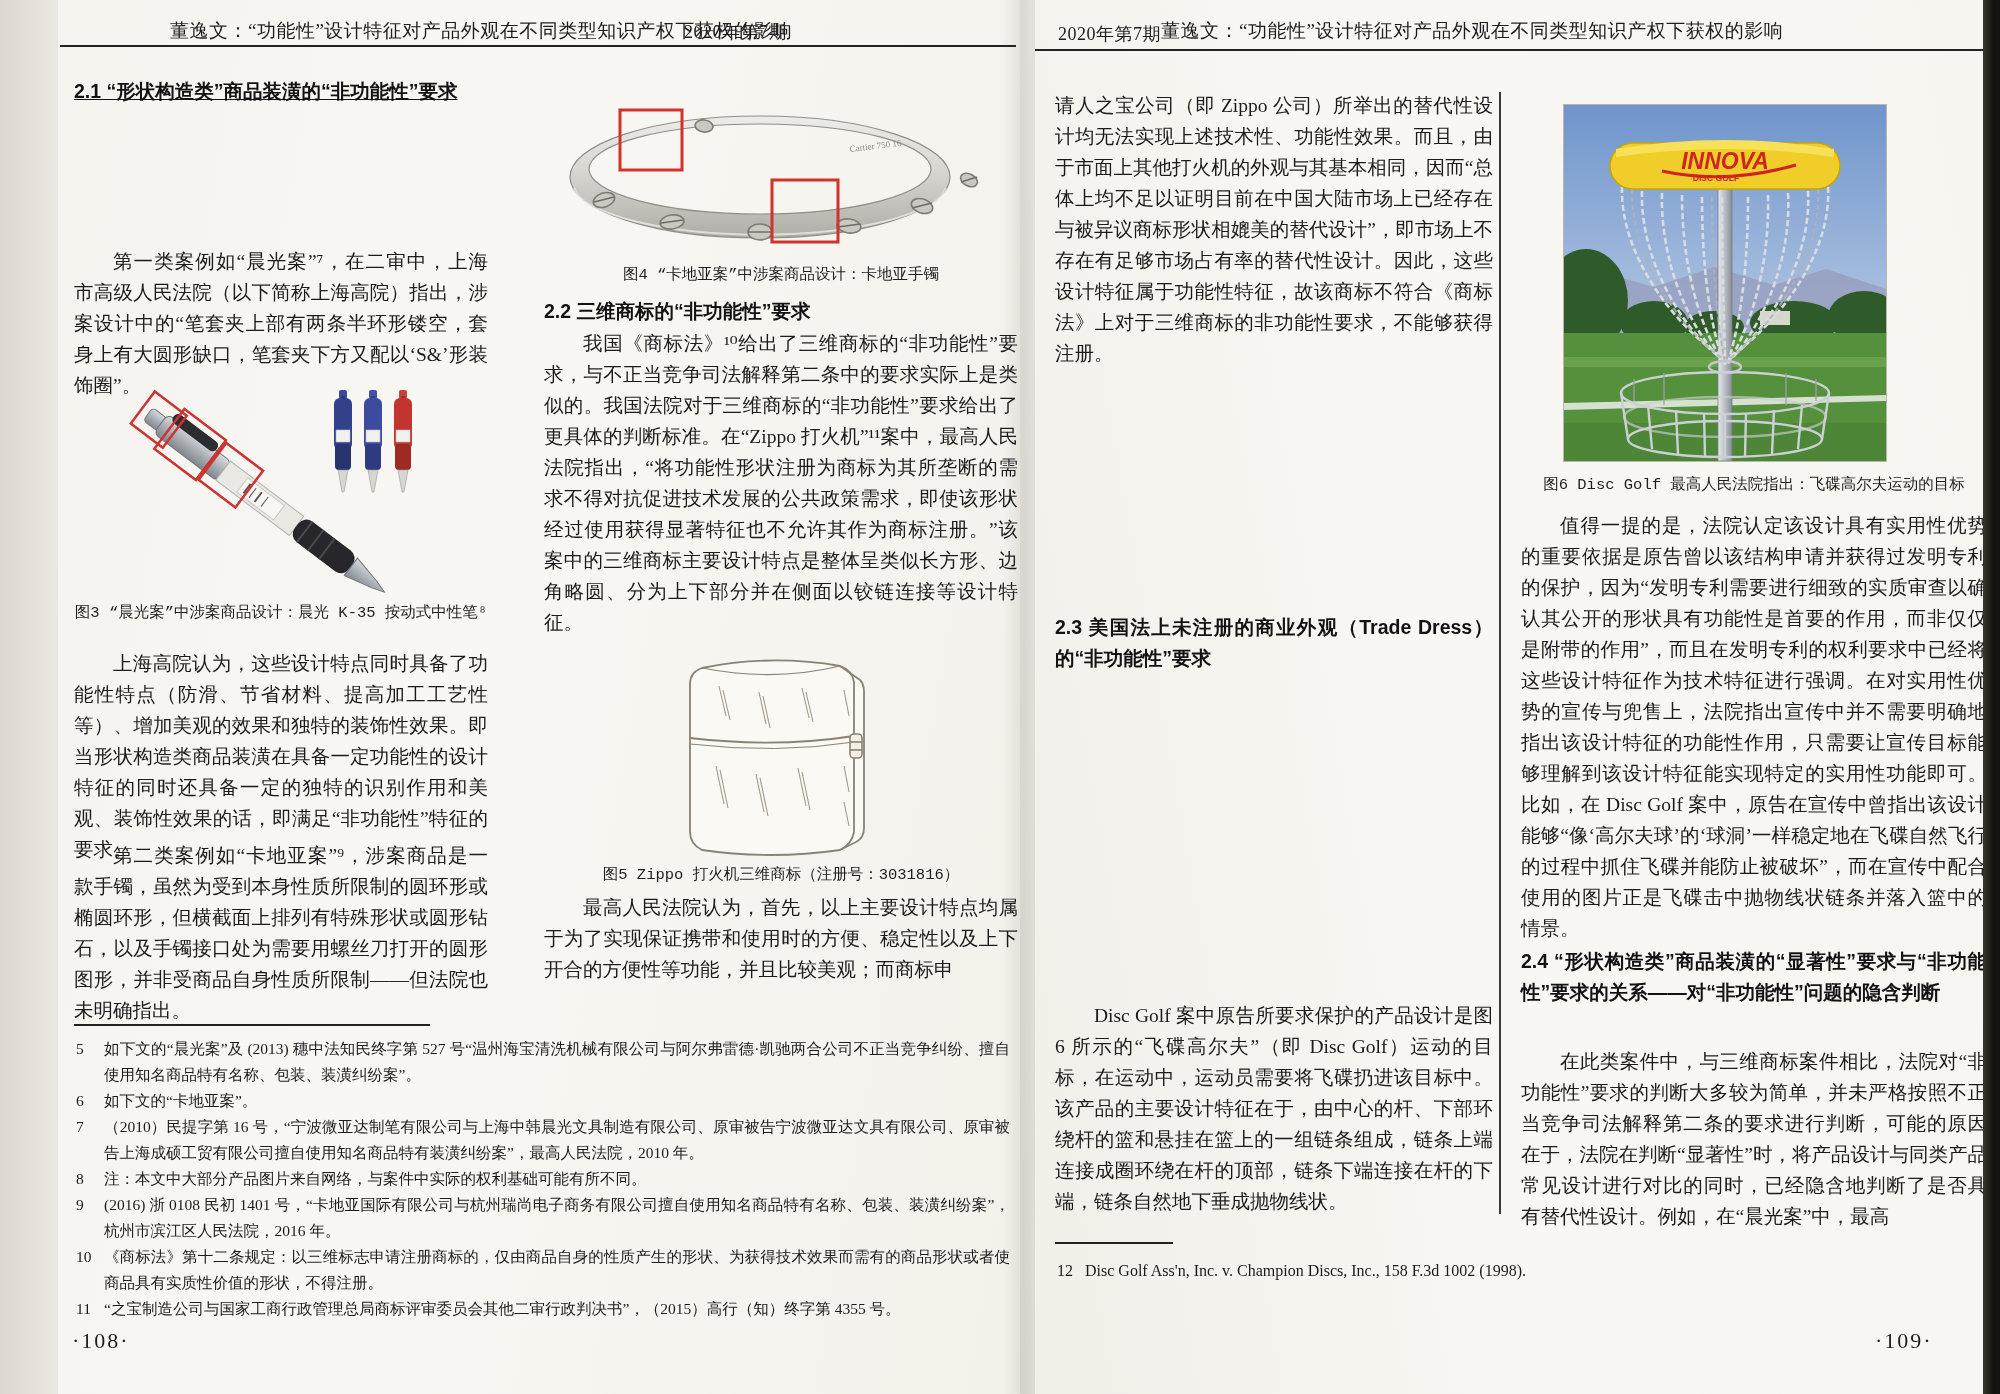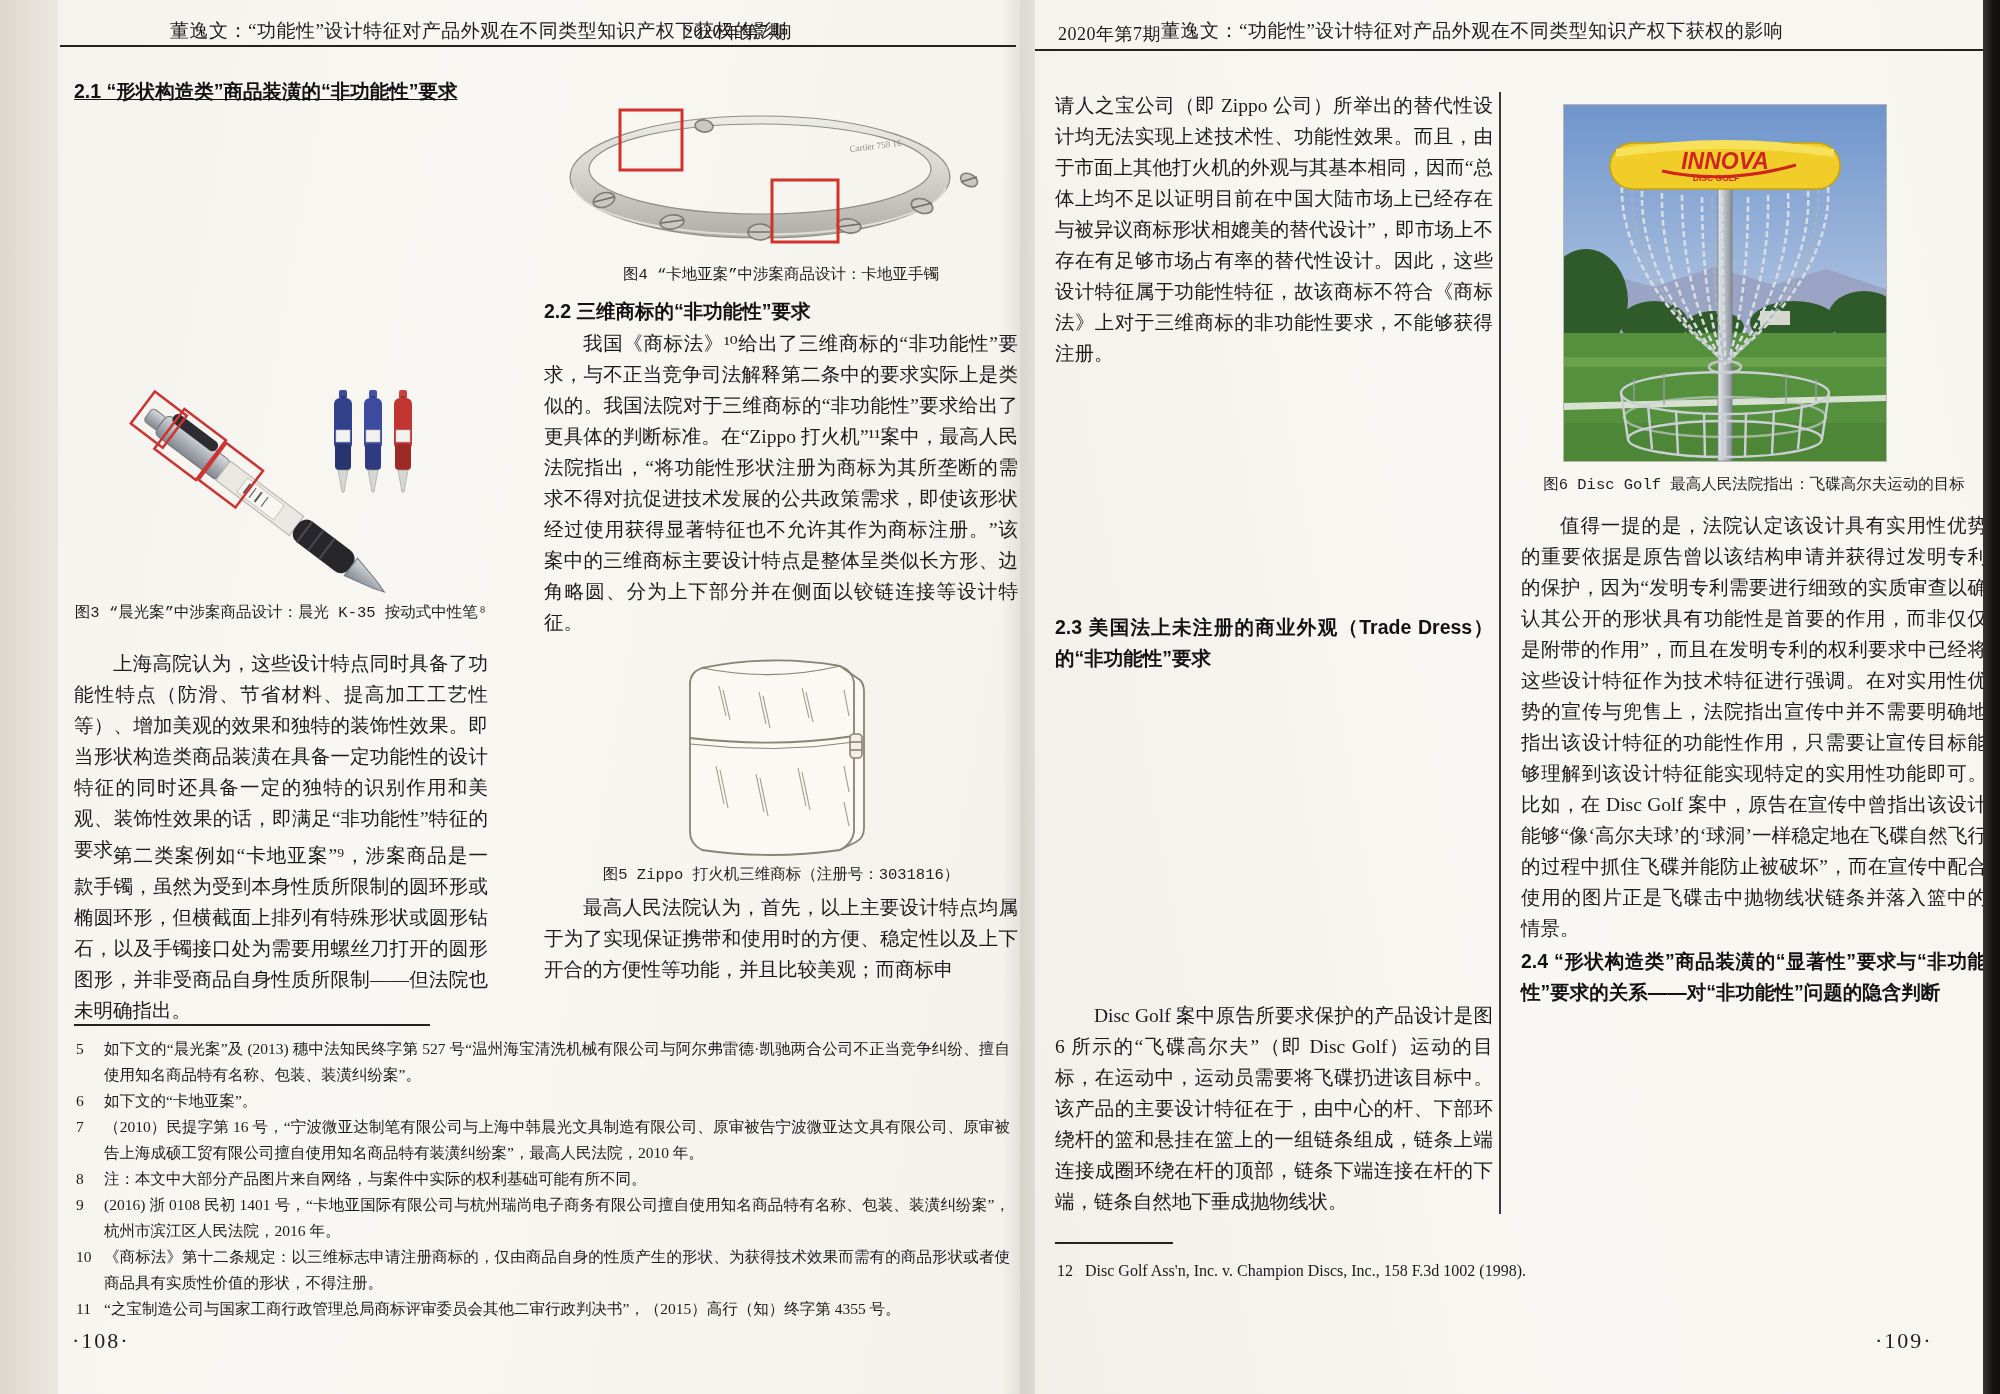--- a/index.html
+++ b/index.html
@@ -33,20 +33,21 @@
 <div id="canvas">
 
   <div class="edgeL"></div>
 
   <div id="page-left" class="page">
     <div class="hdr" style="left:112px;top:18px;">董逸文：“功能性”设计特征对产品外观在不同类型知识产权下获权的影响</div>
     <div class="hdr" style="left:626px;top:20px;font-size:18px;">2020年第7期</div>
     <div class="rule" style="left:2px;top:45px;width:956px;"></div>
 
     <div class="head" style="left:16px;top:76px;width:414px;text-decoration:underline;">2.1 “形状构造类”商品装潢的“非功能性”要求</div>
+    <div class="para indent" style="left:16px;top:246px;width:414px;">第一类案例如“晨光案”⁷，在二审中，上海市高级人民法院（以下简称上海高院）指出，涉案设计中的“笔套夹上部有两条半环形镂空，套身上有大圆形缺口，笔套夹下方又配以‘S&amp;’形装饰圈”。</div>
 
     <div class="fig" style="left:16px;top:388px;width:414px;height:208px;">
       <svg width="414" height="208" viewBox="0 0 414 208">
         <defs>
           <linearGradient id="penmetal" x1="0" y1="0" x2="0" y2="1">
             <stop offset="0" stop-color="#d9dcdf"></stop>
               <stop offset=".5" stop-color="#aab0b6"></stop>
               <stop offset="1" stop-color="#83888e"></stop>
           </linearGradient>
         </defs>
@@ -289,18 +290,19 @@
             <path d="M252,274 L252,296"></path>
           <path d="M100,268 L100,300"></path>
             <path d="M222,268 L222,300"></path>
         </g>
       </svg>
     </div>
     <div class="cap" style="left:486px;top:474px;width:466px;">图6 Disc Golf 最高人民法院指出：飞碟高尔夫运动的目标</div>
 
     <div class="para indent" style="left:486px;top:510px;width:466px;">值得一提的是，法院认定该设计具有实用性优势的重要依据是原告曾以该结构申请并获得过发明专利的保护，因为“发明专利需要进行细致的实质审查以确认其公开的形状具有功能性是首要的作用，而非仅仅是附带的作用”，而且在发明专利的权利要求中已经将这些设计特征作为技术特征进行强调。在对实用性优势的宣传与兜售上，法院指出宣传中并不需要明确地指出该设计特征的功能性作用，只需要让宣传目标能够理解到该设计特征能实现特定的实用性功能即可。比如，在 Disc Golf 案中，原告在宣传中曾指出该设计能够“像‘高尔夫球’的‘球洞’一样稳定地在飞碟自然飞行的过程中抓住飞碟并能防止被破坏”，而在宣传中配合使用的图片正是飞碟击中抛物线状链条并落入篮中的情景。</div>
     <div class="head" style="left:486px;top:946px;width:466px;">2.4 “形状构造类”商品装潢的“显著性”要求与“非功能性”要求的关系——对“非功能性”问题的隐含判断</div>
+    <div class="para indent" style="left:486px;top:1046px;width:466px;">在此类案件中，与三维商标案件相比，法院对“非功能性”要求的判断大多较为简单，并未严格按照不正当竞争司法解释第二条的要求进行判断，可能的原因在于，法院在判断“显著性”时，将产品设计与同类产品常见设计进行对比的同时，已经隐含地判断了是否具有替代性设计。例如，在“晨光案”中，最高</div>
 
     <div class="pagenum" style="left:840px;top:1328px;">·109·</div>
   </div>
 
   <div class="spine"></div>
 </div>
 
 </body></html>

